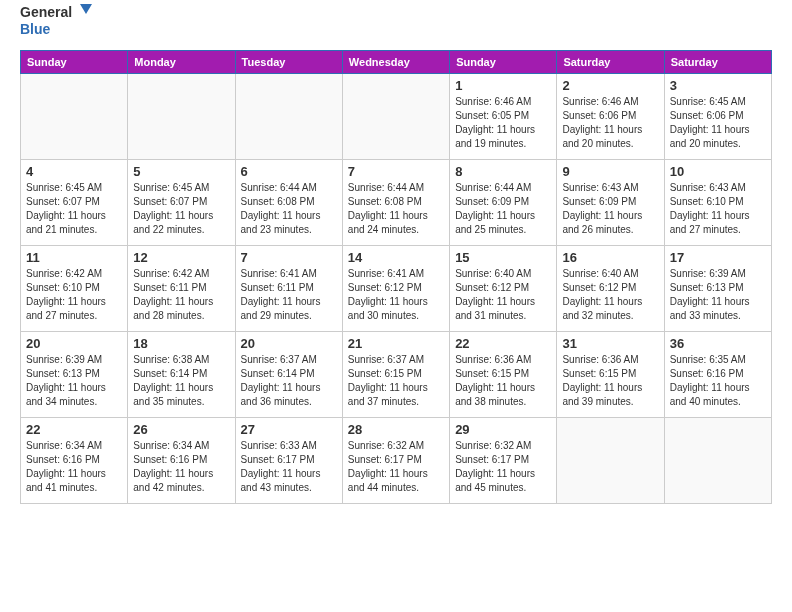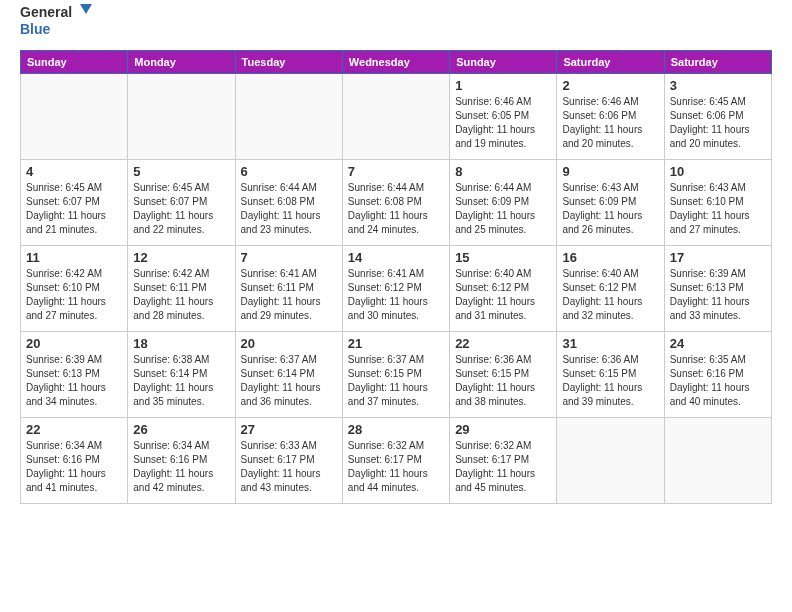--- a/index.html
+++ b/index.html
@@ -215,21 +215,21 @@
           </td>
           <td>
             <span class="day-number">22</span>
             <div class="day-info">Sunrise: 6:36 AM<br>Sunset: 6:15 PM<br>Daylight: 11 hours and 38 minutes.</div>
           </td>
           <td>
             <span class="day-number">31</span>
             <div class="day-info">Sunrise: 6:36 AM<br>Sunset: 6:15 PM<br>Daylight: 11 hours and 39 minutes.</div>
           </td>
           <td>
-            <span class="day-number">24</span>
+            <span class="day-number">36</span>
             <div class="day-info">Sunrise: 6:35 AM<br>Sunset: 6:16 PM<br>Daylight: 11 hours and 40 minutes.</div>
           </td>
         </tr>
         <tr>
           <td>
             <span class="day-number">22</span>
             <div class="day-info">Sunrise: 6:34 AM<br>Sunset: 6:16 PM<br>Daylight: 11 hours and 41 minutes.</div>
           </td>
           <td>
             <span class="day-number">26</span>

